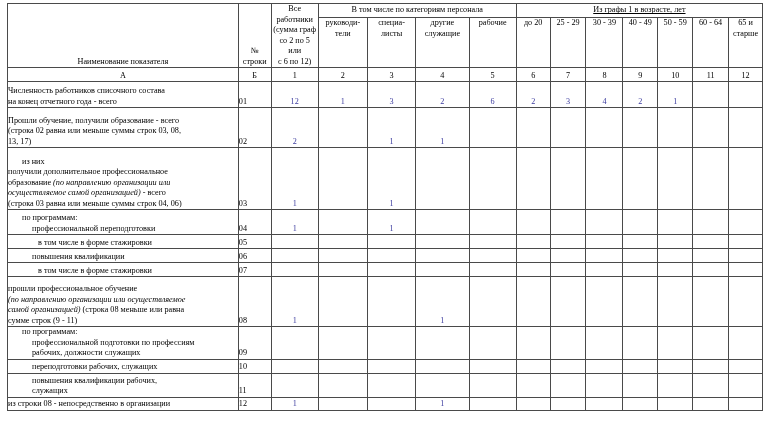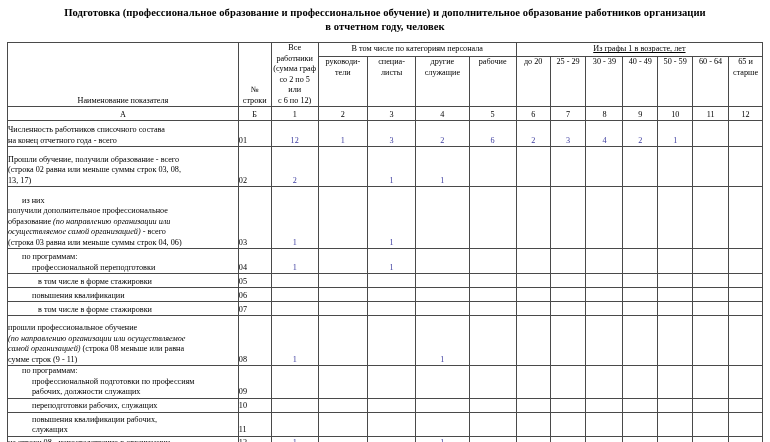--- a/index.html
+++ b/index.html
@@ -97,24 +97,20 @@
   .ind1 { padding-left: 14px; display: block; }
   .ind2 { padding-left: 24px; display: block; }
   .ind3 { padding-left: 30px; display: block; }
   .lbl-line { display: block; white-space: nowrap; overflow: hidden; }
 </style>
 </head>
 <body>
 
 <div class="page">
 
-  <div class="title-block">
-    <div class="title-line">Подготовка (профессиональное образование и профессиональное обучение) и дополнительное образование работников организации</div>
-    <div class="title-line second">в отчетном году, человек</div>
-  </div>
 
   <table class="form">
     <colgroup>
       <col style="width:225px">
       <col style="width:32px">
       <col style="width:46px">
       <col style="width:48px">
       <col style="width:47px">
       <col style="width:52px">
       <col style="width:46px">

